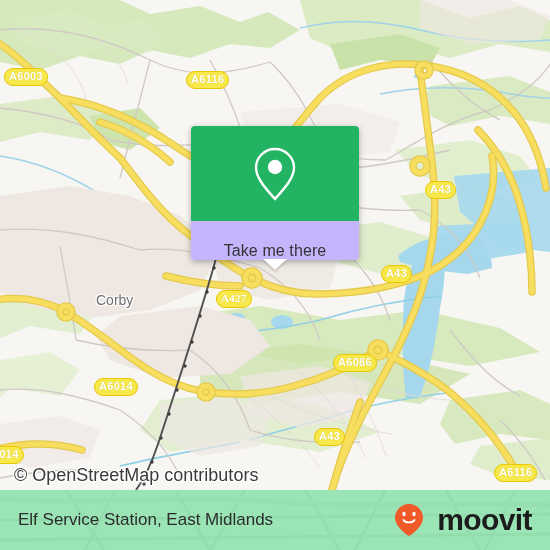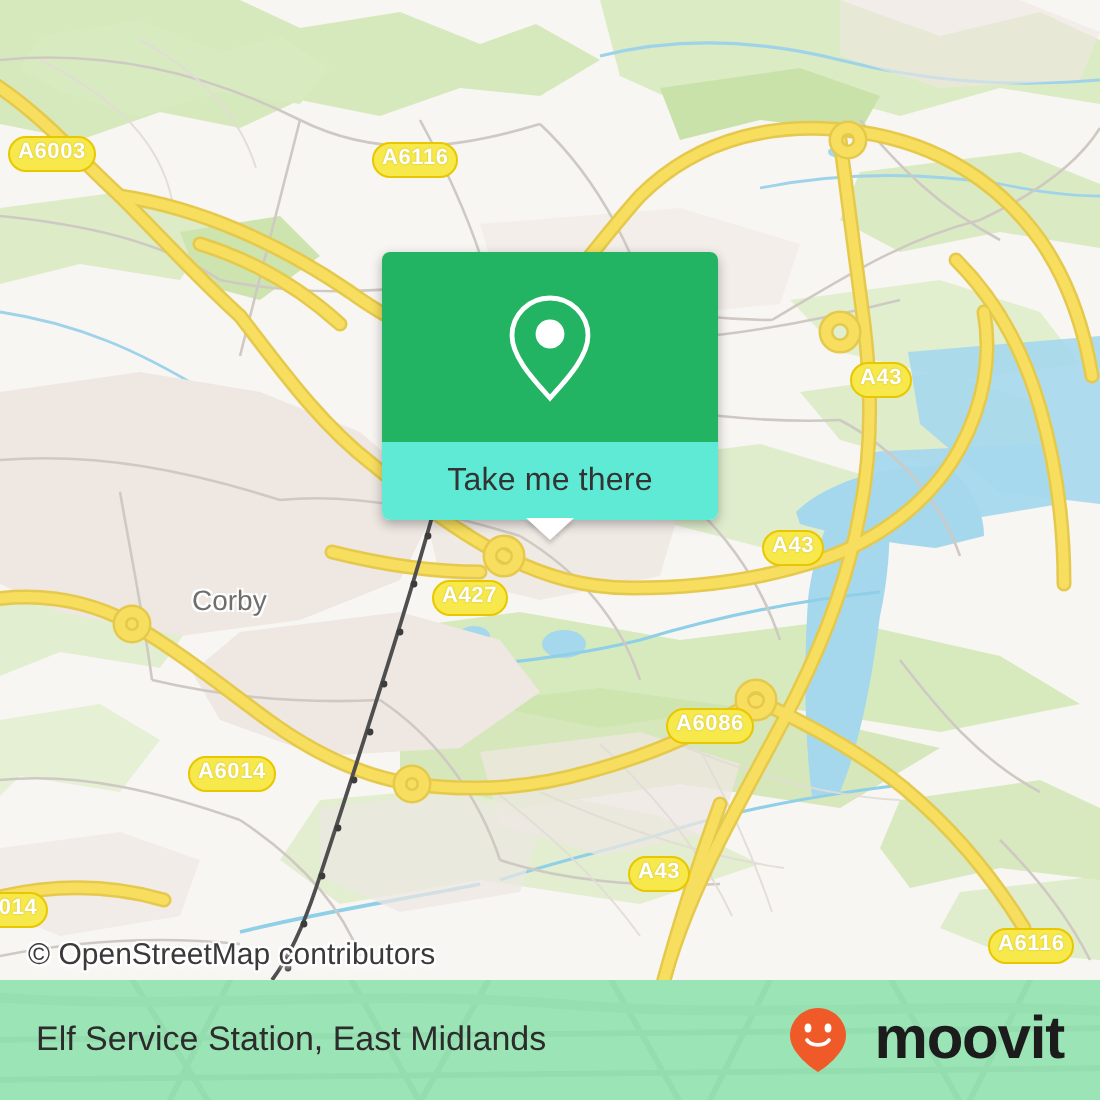--- a/index.html
+++ b/index.html
@@ -13,33 +13,33 @@
 
   
   .shield{position:absolute;background:#F7E84B;border:1.6px solid #E8C700;
           border-radius:9px;color:#fff;font-weight:bold;font-size:11px;
           line-height:13px;padding:1px 4px 2px 4px;letter-spacing:.3px;
           text-shadow:0 0 1px rgba(120,100,0,.35);white-space:nowrap;}
   .place{position:absolute;color:#6E6E6E;font-size:14px;white-space:nowrap;
          text-shadow:1px 1px 0 #fff,-1px 1px 0 #fff,1px -1px 0 #fff,-1px -1px 0 #fff;}
 
   
-  .attrib{position:absolute;left:14px;bottom:4px;font-size:15px;color:#3a3a3a;
+  .attrib{position:absolute;left:14px;bottom:4px;font-size:18px;color:#3a3a3a;
           white-space:nowrap;
           text-shadow:1px 1px 0 #fff,-1px 1px 0 #fff,1px -1px 0 #fff,-1px -1px 0 #fff,
                       0 2px 2px rgba(255,255,255,.9);}
 
   
   .card{position:absolute;left:191px;top:126px;width:168px;
         border-radius:4px;box-shadow:0 2px 6px rgba(0,0,0,.30);
         background:#fff;overflow:visible;}
   .card-top{background:#22B462;height:95px;border-radius:4px 4px 0 0;
             display:flex;align-items:center;justify-content:center;}
-  .card-bottom{height:39px;display:flex;align-items:center;justify-content:center;
-               border-radius:0 0 4px 4px;background:#5eead4;position:relative;}
+  .card-bottom{height:39px;display:flex;align-items:flex-end;justify-content:center;
+               border-radius:0 0 4px 4px;background:#c4b5fd;position:relative;}
   .card-label{font-size:16px;color:#333;letter-spacing:.1px;}
   .card-tail{position:absolute;left:50%;bottom:-10px;transform:translateX(-50%);
              width:0;height:0;border-left:12px solid transparent;
              border-right:12px solid transparent;border-top:11px solid #fff;
              filter:drop-shadow(0 2px 1px rgba(0,0,0,.18));}
 
   
   .footer{position:absolute;left:0;top:490px;width:550px;height:60px;background:#22c55e;
           display:flex;align-items:center;justify-content:space-between;
           padding:0 18px 0 18px;box-sizing:border-box;overflow:hidden;}
@@ -245,21 +245,21 @@
         </g>
       </g>
     </svg>
 
     <div class="place" style="left:96px;top:292px;">Corby</div>
 
     <div class="shield" style="left:4px;top:68px;">A6003</div>
     <div class="shield" style="left:186px;top:71px;">A6116</div>
     <div class="shield" style="left:425px;top:181px;">A43</div>
     <div class="shield" style="left:381px;top:265px;">A43</div>
-    <div class="shield" style="left:216px;top:290px;">A427</div>
+    <div class="shield" style="left:216px;top:290px;font-family:Liberation Serif, serif;">A427</div>
     <div class="shield" style="left:333px;top:354px;">A6086</div>
     <div class="shield" style="left:94px;top:370px;margin-top:8px;">A6014</div>
     <div class="shield" style="left:314px;top:428px;">A43</div>
     <div class="shield" style="left:-12px;top:446px;">6014</div>
     <div class="shield" style="left:494px;top:464px;">A6116</div>
 
     <div class="attrib">© OpenStreetMap contributors</div>
 
     <div class="card">
       <div class="card-top">

